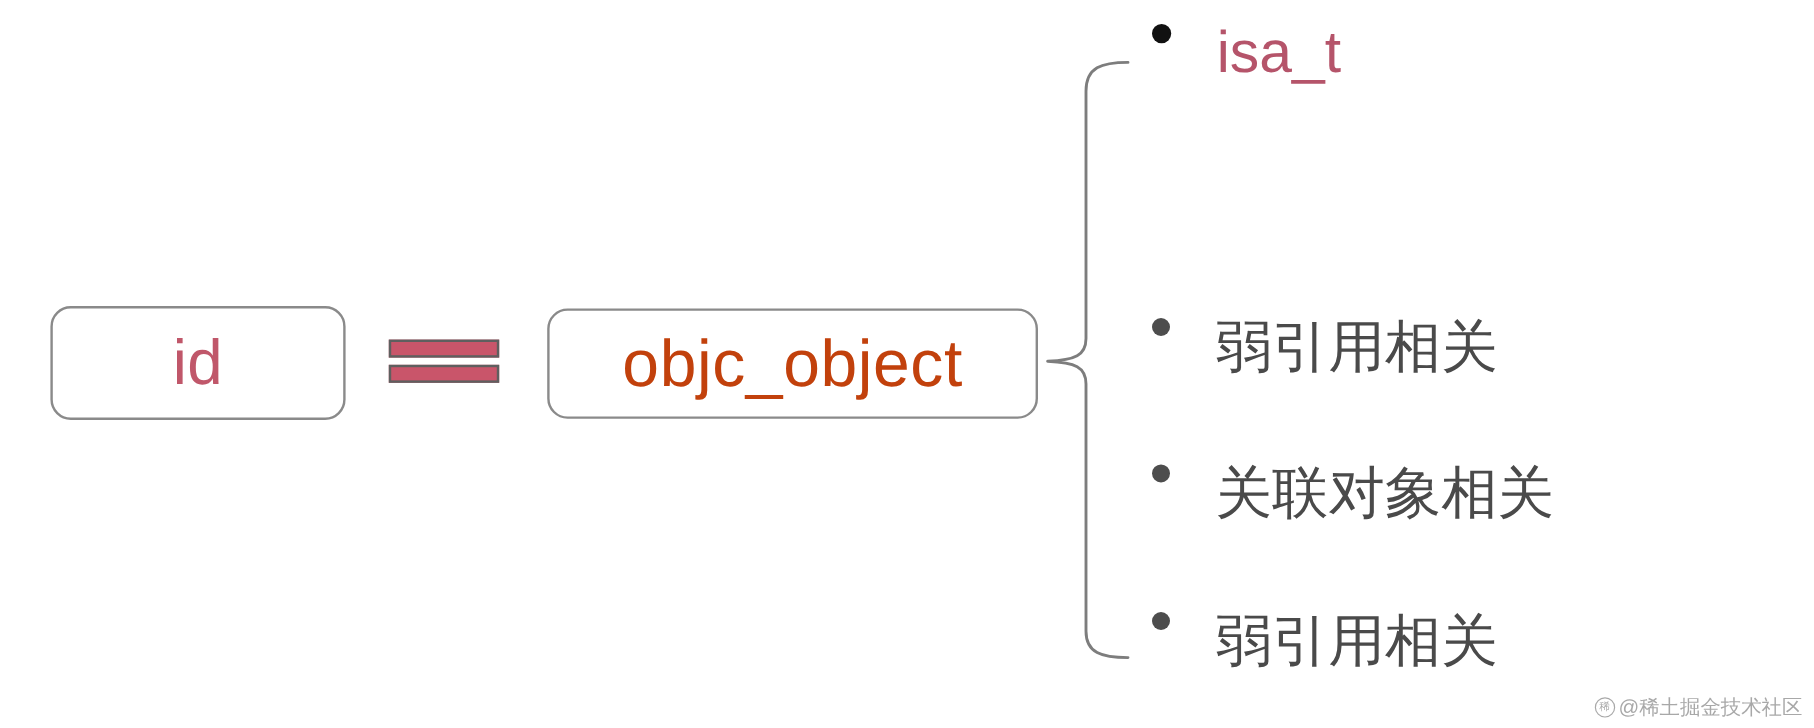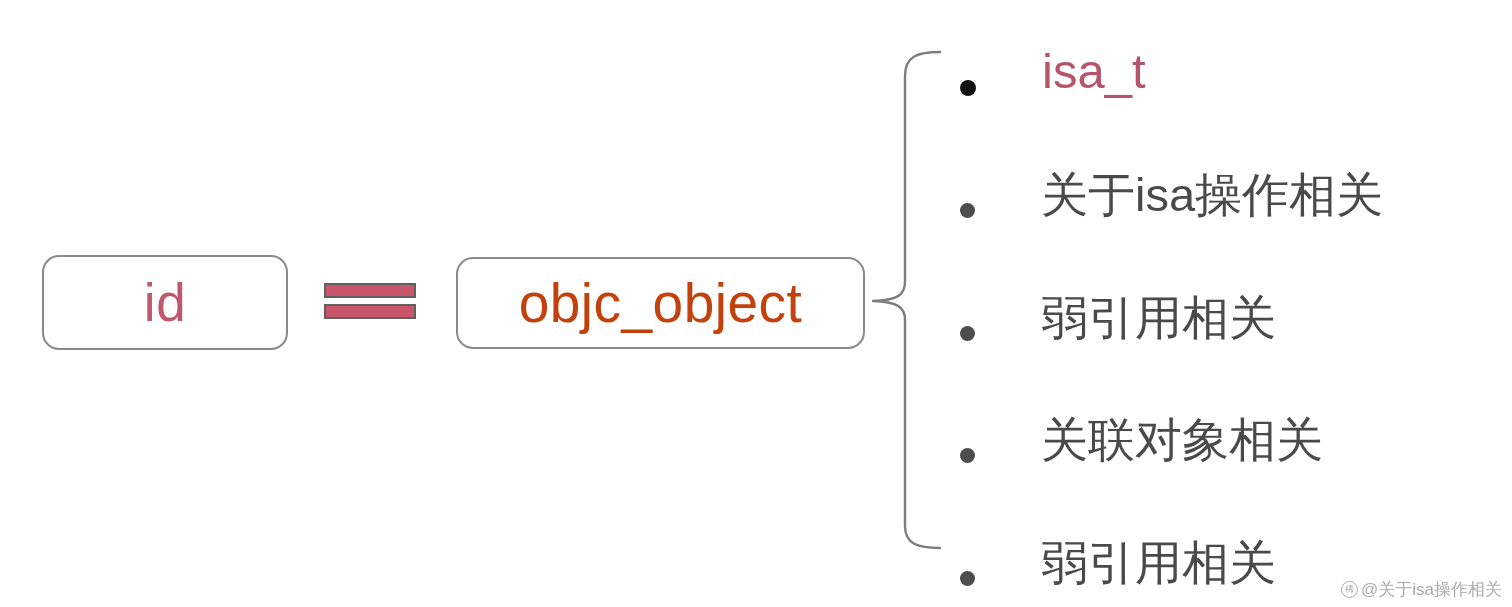--- a/index.html
+++ b/index.html
@@ -90,23 +90,22 @@
     left: 960px;
     top: 0;
     width: 552px;
     height: 607px;
   }
   .bullet-row {
     position: absolute;
     left: 0;
     height: 76px;
     display: flex;
-    align-items: flex-end;
+    align-items: flex-start;
     white-space: nowrap;
-    gap: 28px;
   }
   .bullet-dot {
     width: 15px;
     height: 15px;
     border-radius: 50%;
     background: #4d4d4d;
     flex: 0 0 auto;
     margin-right: 38px;
   }
   .bullet-row.first .bullet-dot {
@@ -177,40 +176,36 @@
              C 45 514, 58 518, 80 518" fill="none" stroke="#7d7d7d" stroke-width="2.4" stroke-linecap="round" stroke-linejoin="round"></path>
   </svg>
 
   <div id="bullet-list">
 
     <div class="bullet-row first" style="top: 20px;">
       <span class="bullet-dot"></span>
       <span class="bullet-text accent">isa_t</span>
     </div>
 
-    <div class="bullet-row" style="top: 142px;">
-      <span class="bullet-dot"></span>
-      <span class="bullet-text">关于isa操作相关</span>
-    </div>
 
     <div class="bullet-row" style="top: 265px;">
       <span class="bullet-dot"></span>
       <span class="bullet-text">弱引用相关</span>
     </div>
 
     <div class="bullet-row" style="top: 387px;">
       <span class="bullet-dot"></span>
       <span class="bullet-text">关联对象相关</span>
     </div>
 
     <div class="bullet-row" style="top: 510px;">
       <span class="bullet-dot"></span>
       <span class="bullet-text">弱引用相关</span>
     </div>
 
   </div>
 
   <div id="watermark">
     <span class="wm-mark">稀</span>
-    <span>@关于isa操作相关</span>
+    <span>@稀土掘金技术社区</span>
   </div>
 
 </div>
 
 </body></html>

